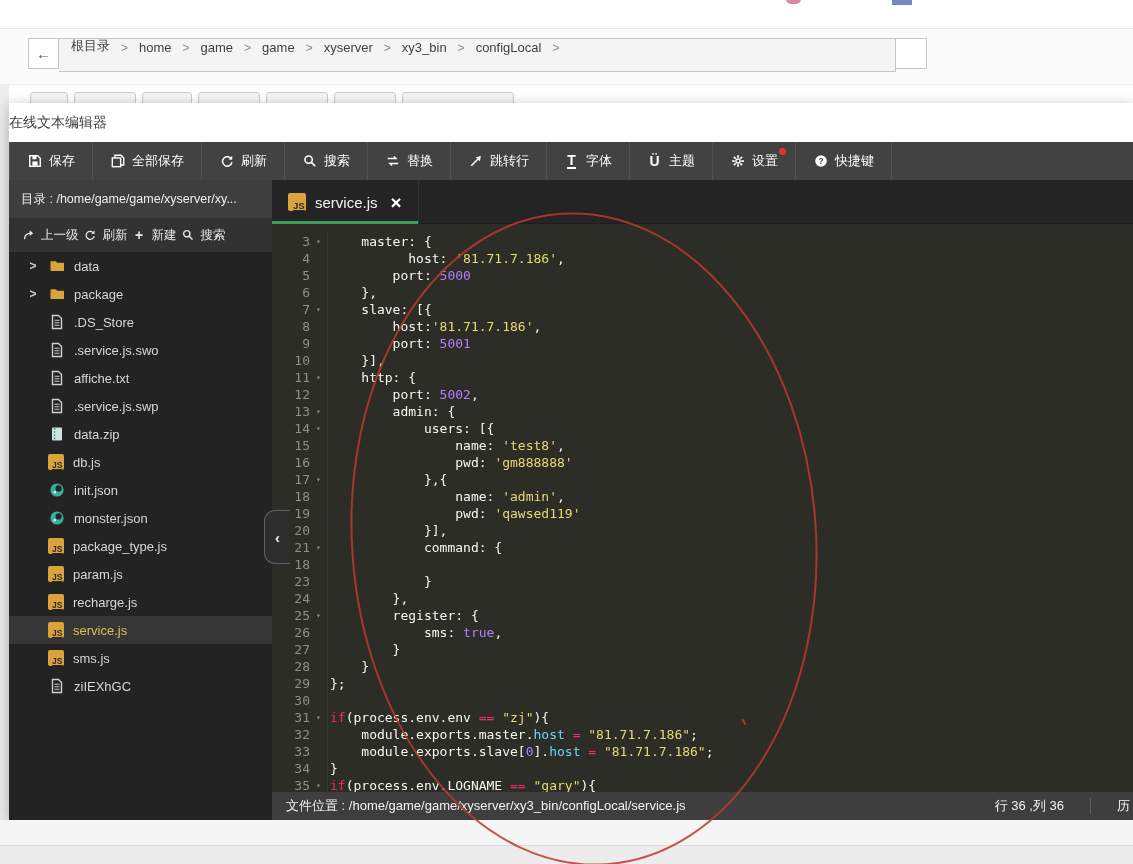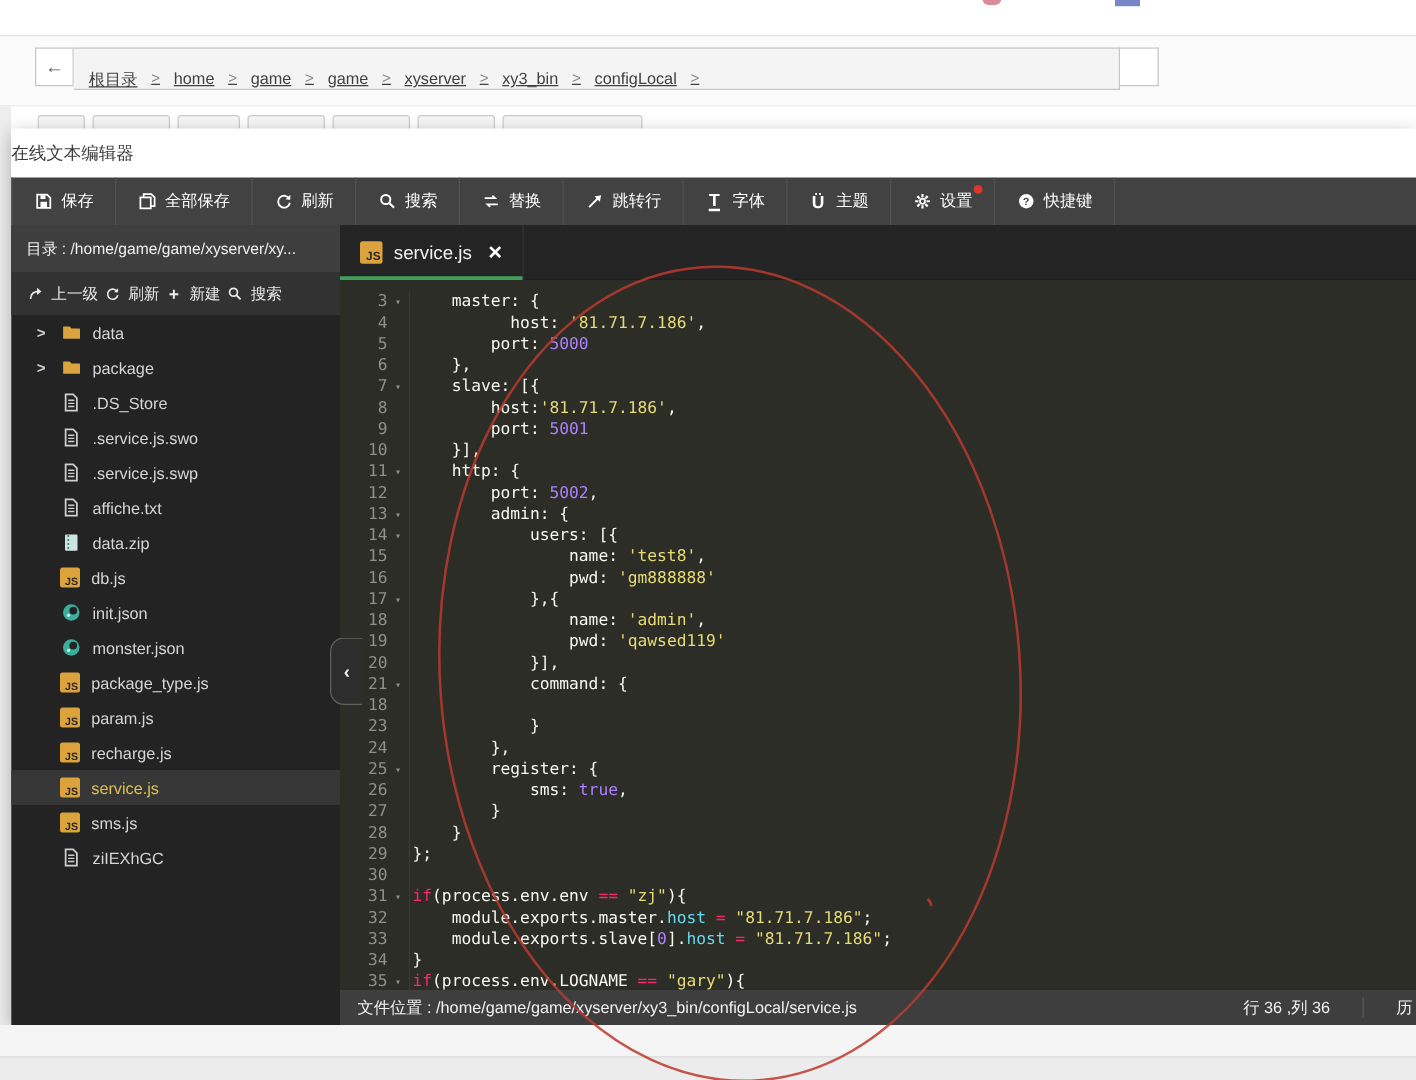--- a/index.html
+++ b/index.html
@@ -11,21 +11,21 @@
   .top-artifact { position:absolute; top:-2px; }
   .top-artifact.pink { left:786px; width:15px; height:6px; background:#d98a9e; border-radius:0 0 5px 5px; }
   .top-artifact.blue { left:892px; width:20px; height:7px; background:#7886c6; }
 
   
   .top-panel { position:absolute; left:0; top:28px; width:1133px; height:57px;
     background:#fbfbfb; border-top:1px solid #e4e4e4; border-bottom:1px solid #ececec; }
   .left-strip { position:absolute; left:0; top:28px; width:9px; height:836px; background:#ededed; }
   .breadcrumb { position:absolute; left:28px; top:9px; height:31px; width:899px; display:flex; }
   .bc-back { width:31px; height:31px; background:#fff; border:1px solid #c6c6c6; display:flex; align-items:center; justify-content:center; color:#555; font-size:15px; cursor:pointer; }
-  .bc-strip { flex:1; background:#f4f4f4; border:1px solid #c6c6c6; border-left:none; display:flex; align-items:flex-start; padding:16px 12px; gap:11px; font-size:13px; color:#3f3f3f; overflow:hidden;text-decoration:underline; }
+  .bc-strip { flex:1; background:#f4f4f4; border:1px solid #c6c6c6; border-left:none; display:flex; align-items:flex-end; padding:16px 12px; gap:11px; font-size:13px; color:#3f3f3f; overflow:hidden; }
   .bc-item { cursor:pointer; white-space:nowrap; }
   .bc-sep { color:#8a8a8a; font-size:12px; }
   .bc-refresh { width:31px; height:31px; background:#fff; border:1px solid #c6c6c6; border-left:none; display:flex; align-items:center; justify-content:center; color:#444; cursor:pointer; }
   .cutoff-row { position:absolute; left:30px; top:92px; width:1000px; height:11px; overflow:hidden; display:flex; gap:6px; }
   .cutoff-btn { height:24px; background:#f6f6f6; border:1px solid #cdcdcd; border-radius:3px; flex:none; }
 
   
   .modal { position:absolute; left:9px; top:103px; width:1124px; height:717px; background:#fff; box-shadow:0 3px 14px rgba(0,0,0,.28); }
   .modal-title { height:39px; line-height:39px; font-size:14px; color:#3c3c3c; background:#fff; }
   .toolbar { position:absolute; left:0; top:39px; width:100%; height:38px; background:#424242; display:flex; }
@@ -46,21 +46,21 @@
   .sa-item { display:flex; align-items:center; gap:6px; cursor:pointer; }
   .sa-icon { width:13px; height:13px; display:inline-flex; align-items:center; justify-content:center; }
   .sa-icon svg { width:12px; height:12px; }
   .sa-plus { font-weight:bold; font-size:14px; }
   .tree { position:absolute; left:0; top:72px; right:0; bottom:0; overflow:hidden; }
   .trow { height:28px; display:flex; align-items:center; padding-left:18px; gap:9px; font-size:13px; color:#d6d6d6; cursor:pointer; }
   .trow.sel { background:#363636; color:#dfc14d; }
   .tchev { width:12px; flex:none; color:#cfcfcf; font-weight:bold; font-size:12px; text-align:center; }
   .ticon { width:17px; height:17px; flex:none; display:inline-flex; align-items:center; justify-content:center; }
   .ticon svg { width:16px; height:16px; }
-  .jsbadge { width:16px; height:16px; background:#dca33c; color:#2a2a2a; border-radius:2px; font-size:8.5px; font-weight:bold; display:inline-flex; align-items:flex-end; justify-content:flex-end; padding:1px 1.5px; line-height:1; flex:none; }
+  .jsbadge { width:16px; height:16px; background:#dca33c; color:#2a2a2a; border-radius:2px; font-size:8.5px; font-weight:bold; display:inline-flex; align-items:flex-end; justify-content:flex-end; padding:1px 1.5px; line-height:1; flex:none;text-decoration:underline; }
 
   .collapse { position:absolute; left:255px; top:330px; width:26px; height:54px; background:#2d2d2d; border:1px solid #606060; border-right:none; border-radius:11px 0 0 11px; display:flex; align-items:center; justify-content:center; color:#eee; font-size:15px; font-weight:bold; cursor:pointer; z-index:5; }
 
   
   .editor { position:absolute; left:263px; top:0; right:0; bottom:0; background:#2c2d27; }
   .tabbar { position:absolute; left:0; top:0; right:0; height:44px; background:#242424; border-bottom:1px solid #1d1d1d; }
   .tab { position:relative; display:inline-flex; height:44px; align-items:center; gap:9px; padding:0 16px; border-right:1px solid #333; cursor:pointer; }
   .tab .jsbadge { width:18px; height:18px; font-size:9.5px; }
   .tabtitle { font-size:15px; color:#f2f2f2; }
   .tabclose { color:#fff; font-size:19px; font-weight:bold; line-height:1; margin-left:4px; cursor:pointer; }
@@ -305,31 +305,31 @@
               <span>.service.js.swo</span>
             </div>
             <div class="trow">
               <span class="tchev"></span>
               <span class="ticon">
                 <svg viewBox="0 0 16 16">
                   <path d="M3.5 1.5h6l3 3v10h-9z" fill="none" stroke="#cfcfcf" stroke-width="1.4"></path>
                   <path d="M5.5 6.2h5M5.5 8.7h5M5.5 11.2h5" stroke="#cfcfcf" stroke-width="1.1"></path>
                 </svg>
               </span>
-              <span>.service.js.swp</span>
+              <span>affiche.txt</span>
             </div>
             <div class="trow">
               <span class="tchev"></span>
               <span class="ticon">
                 <svg viewBox="0 0 16 16">
                   <path d="M3.5 1.5h6l3 3v10h-9z" fill="none" stroke="#cfcfcf" stroke-width="1.4"></path>
                   <path d="M5.5 6.2h5M5.5 8.7h5M5.5 11.2h5" stroke="#cfcfcf" stroke-width="1.1"></path>
                 </svg>
               </span>
-              <span>affiche.txt</span>
+              <span>.service.js.swp</span>
             </div>
             <div class="trow">
               <span class="tchev"></span>
               <span class="ticon">
                 <svg viewBox="0 0 16 16">
                   <rect x="3" y="1.5" width="10" height="13" rx="1" fill="#cfe3e0"></rect>
                   <path d="M5.6 2v11.5" stroke="#2a8f84" stroke-width="1.4" stroke-dasharray="1.6 1.6"></path>
                 </svg>
               </span>
               <span>data.zip</span>

